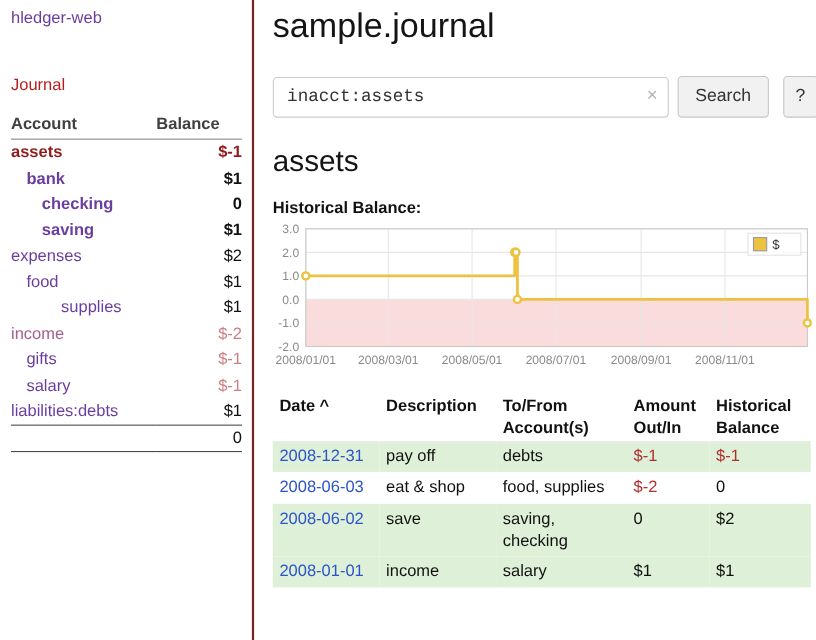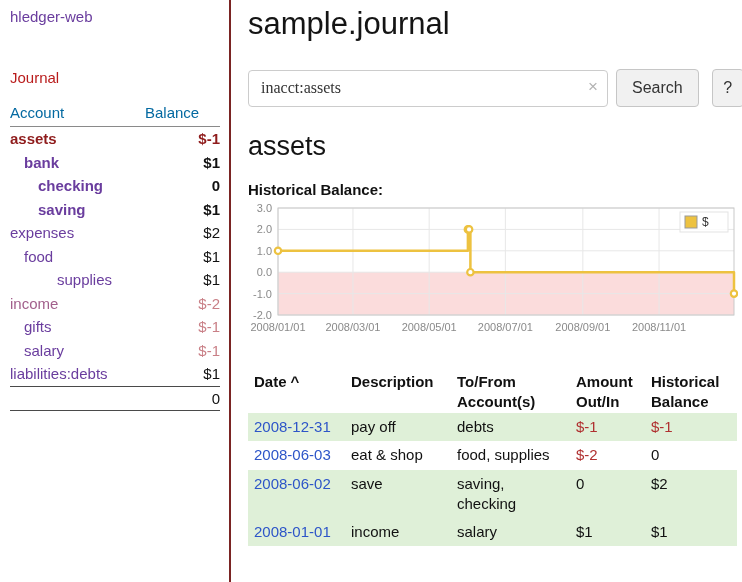--- a/index.html
+++ b/index.html
@@ -8,53 +8,53 @@
        font-family:"Liberation Sans","DejaVu Sans",sans-serif;font-size:15px}
   a{text-decoration:none;cursor:pointer}
   .app{display:flex;height:582px}
 
   
   .sidebar{width:231px;flex:0 0 231px;border-right:2px solid #7a2423;padding:8px 9px 0 10px}
   .app-title{display:block;color:#6a3d9e;font-size:15px;margin-bottom:44px}
   .journal-link{display:block;color:#b91c1c;font-size:15px;margin-bottom:16px}
   table{border-collapse:collapse}
   .acct-table{width:100%;font-size:15px}
-  .acct-table th{font-weight:normal;text-align:left;padding:2px 0 5px;border-bottom:1px solid #8a8a8a;color:#0369a1}
+  .acct-table th{font-weight:bold;text-align:left;padding:2px 0 5px;border-bottom:1px solid #8a8a8a;color:#404040}
   .acct-table th.r{text-align:left}
   .acct-table td{padding:2px 0;line-height:1.3}
   .acct-table td.bal{text-align:right;white-space:nowrap}
   .acct-table tr.total td{border-top:1px solid #4a4a4a;border-bottom:1px solid #4a4a4a;padding:2px 0}
   .n-purple{color:#6a3d9e}
   .n-red{color:#8f1c1c}
   .n-rose{color:#a2608c}
   .bold{font-weight:bold}
   .b-pos{color:#111}
   .b-neg-b{color:#8f1c1c;font-weight:bold}
   .b-neg-l{color:#c97f86}
 
   
   .main{flex:1;padding:0 4px 0 17px}
   h1{font-size:31px;font-weight:normal;margin:6px 0 0;color:#141414}
   .search-row{display:flex;align-items:center;margin-top:27px}
   .search-box{position:relative;width:360px}
   .search-input{width:100%;height:37px;padding:6px 30px 6px 12px;font-size:16px;color:#333;
-                border:1px solid #ccc;border-radius:4px;font-family:Liberation Serif, serif;outline:none}
+                border:1px solid #ccc;border-radius:4px;font-family:Liberation Mono, monospace;outline:none}
   .clear-x{position:absolute;right:10px;top:8px;color:#b3b3b3;font-size:17px;line-height:1}
   .btn{height:38px;padding:0 15px;font-size:16px;color:#333;background:#f1f1f1;
        border:1px solid #c6c6c6;border-radius:4px;font-family:inherit;cursor:pointer}
   .search-btn{margin-left:8px}
   .help-btn{margin-left:13px;width:32px;padding:0}
   h2{font-size:27px;font-weight:normal;margin:24px 0 0;color:#141414}
   .chart-label{font-weight:bold;margin:19px 0 5px;font-size:15px}
   svg{display:block}
   .tick{fill:#8a8a8a;font-size:11px;font-family:"Liberation Sans","DejaVu Sans",sans-serif}
   .legend-text{fill:#333;font-size:12px;font-family:"Liberation Sans","DejaVu Sans",sans-serif}
 
   
-  .reg{table-layout:fixed;width:489px;margin-top:25px;font-size:15px}
+  .reg{table-layout:fixed;width:489px;margin-top:13px;font-size:15px}
   .reg th{font-weight:bold;text-align:left;vertical-align:top;padding:2px 6px;line-height:1.3;color:#111}
   .reg th.r,.reg td.r{text-align:left}
   .reg td{padding:4px 6px;vertical-align:top;line-height:1.35}
   .reg tr.hl{background:#dff0d8}
   .reg a{color:#2d55c8}
   .neg{color:#b03030}
   .sort{font-weight:bold;margin-left:4px;font-size:15px}
 </style>
 </head>
 <body>

